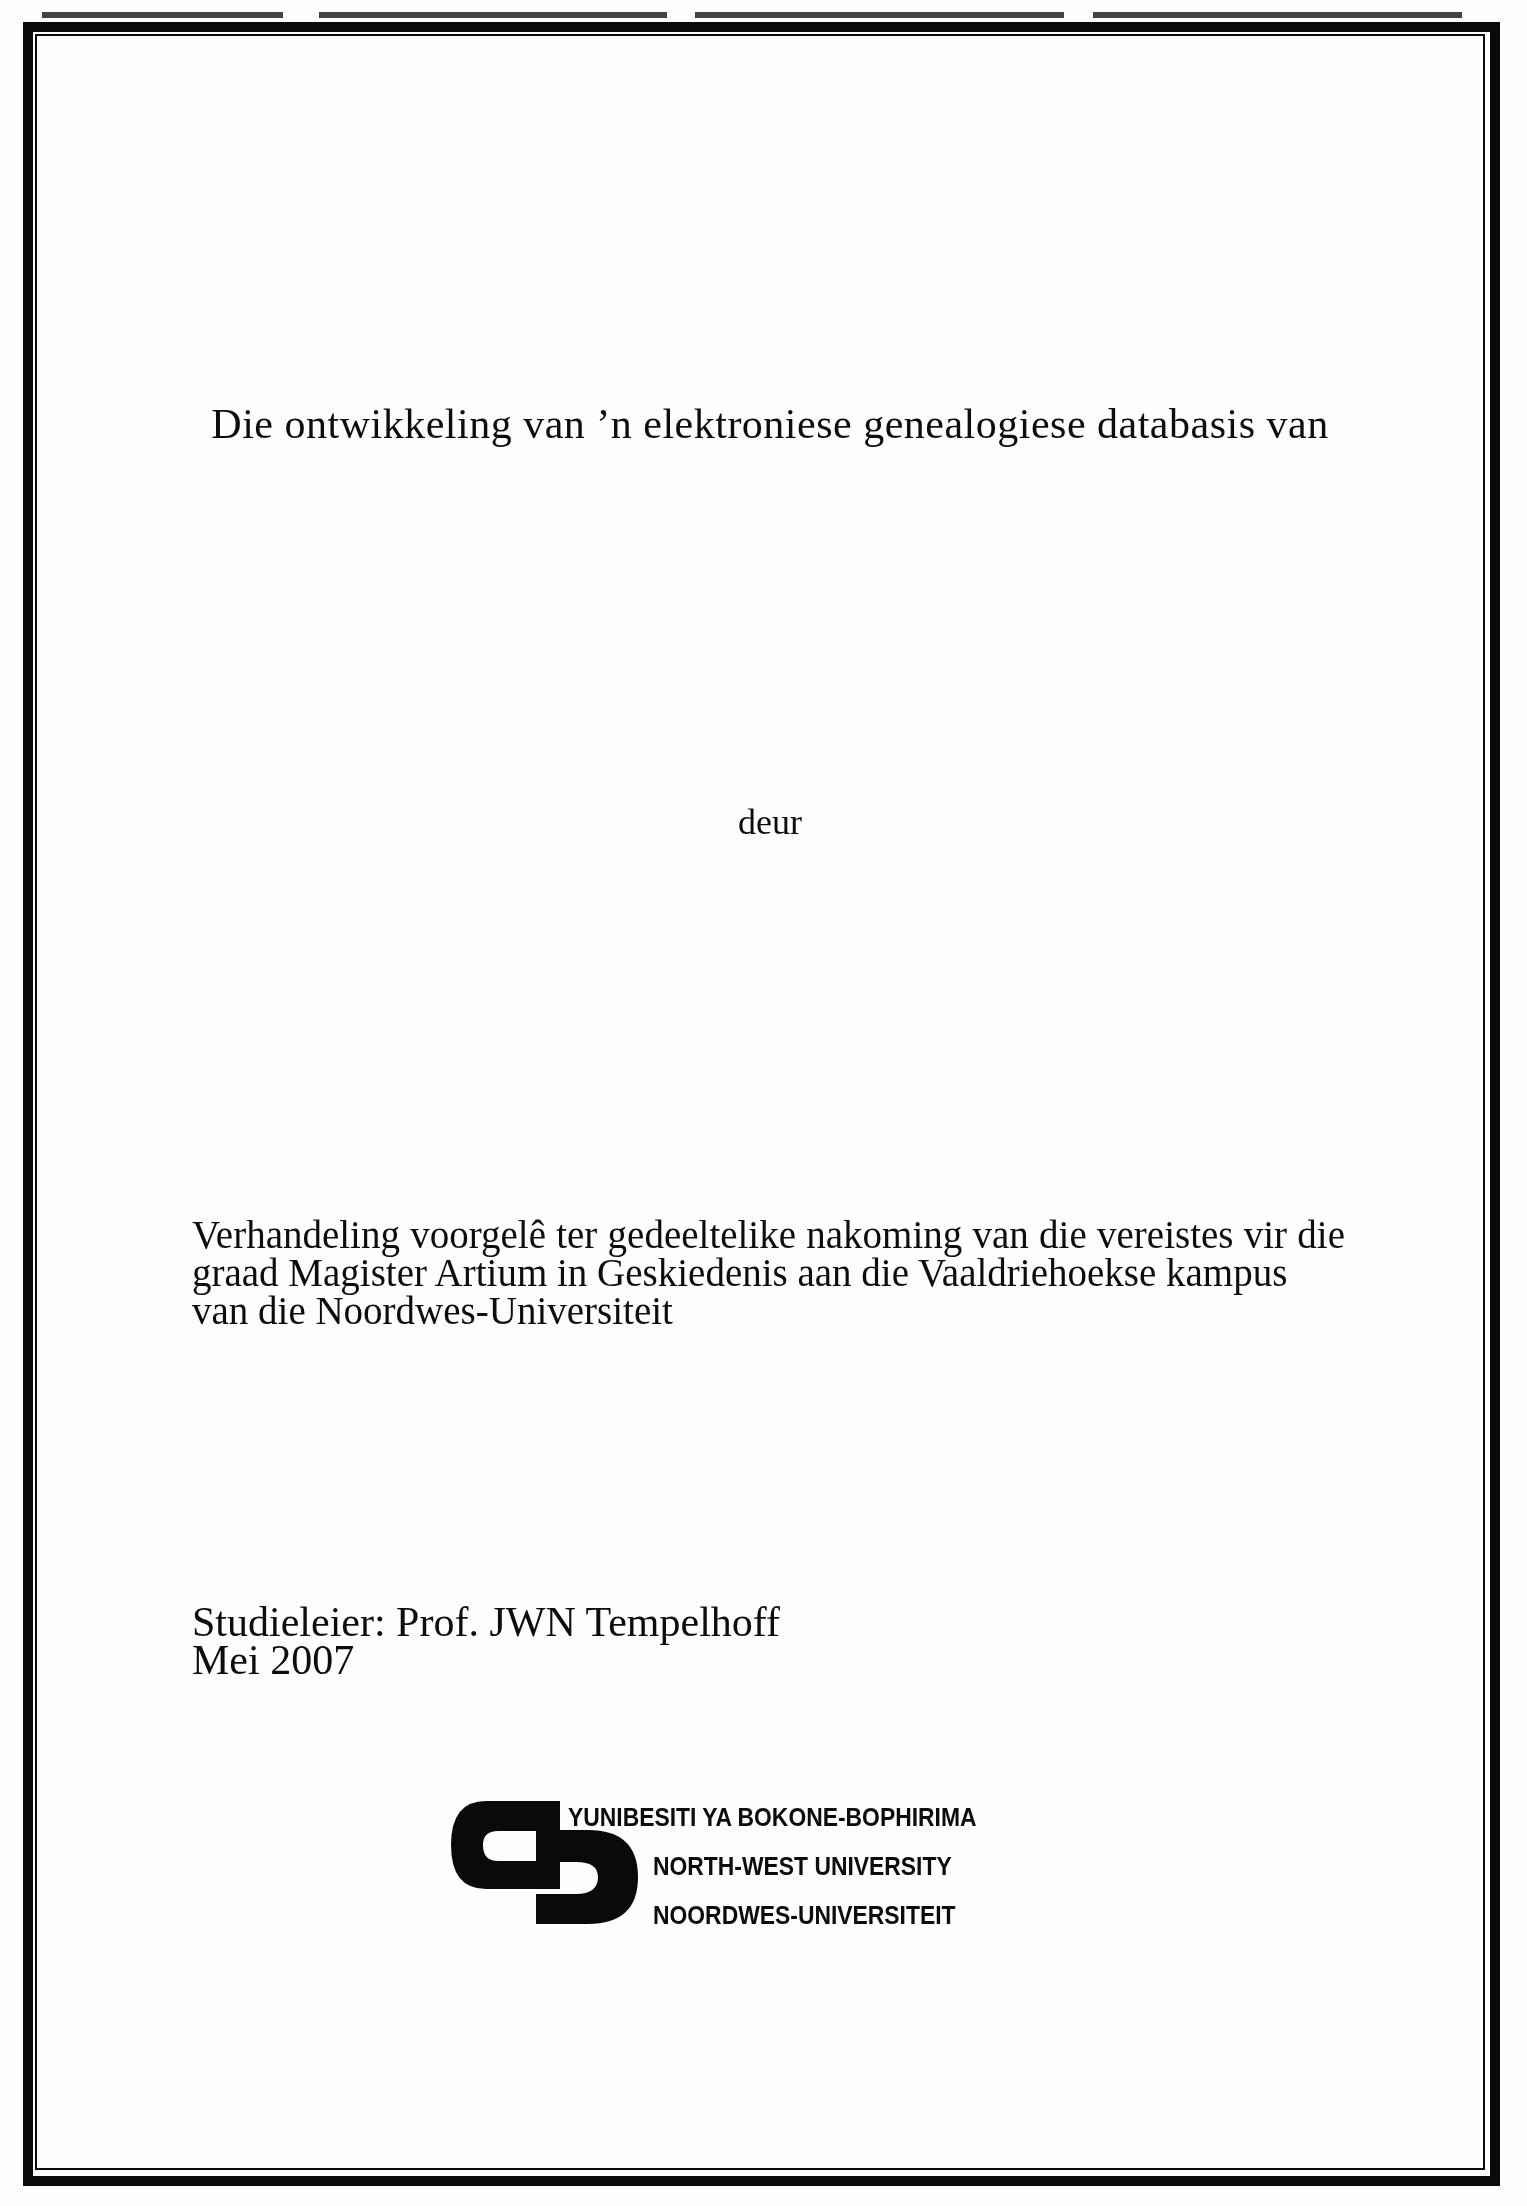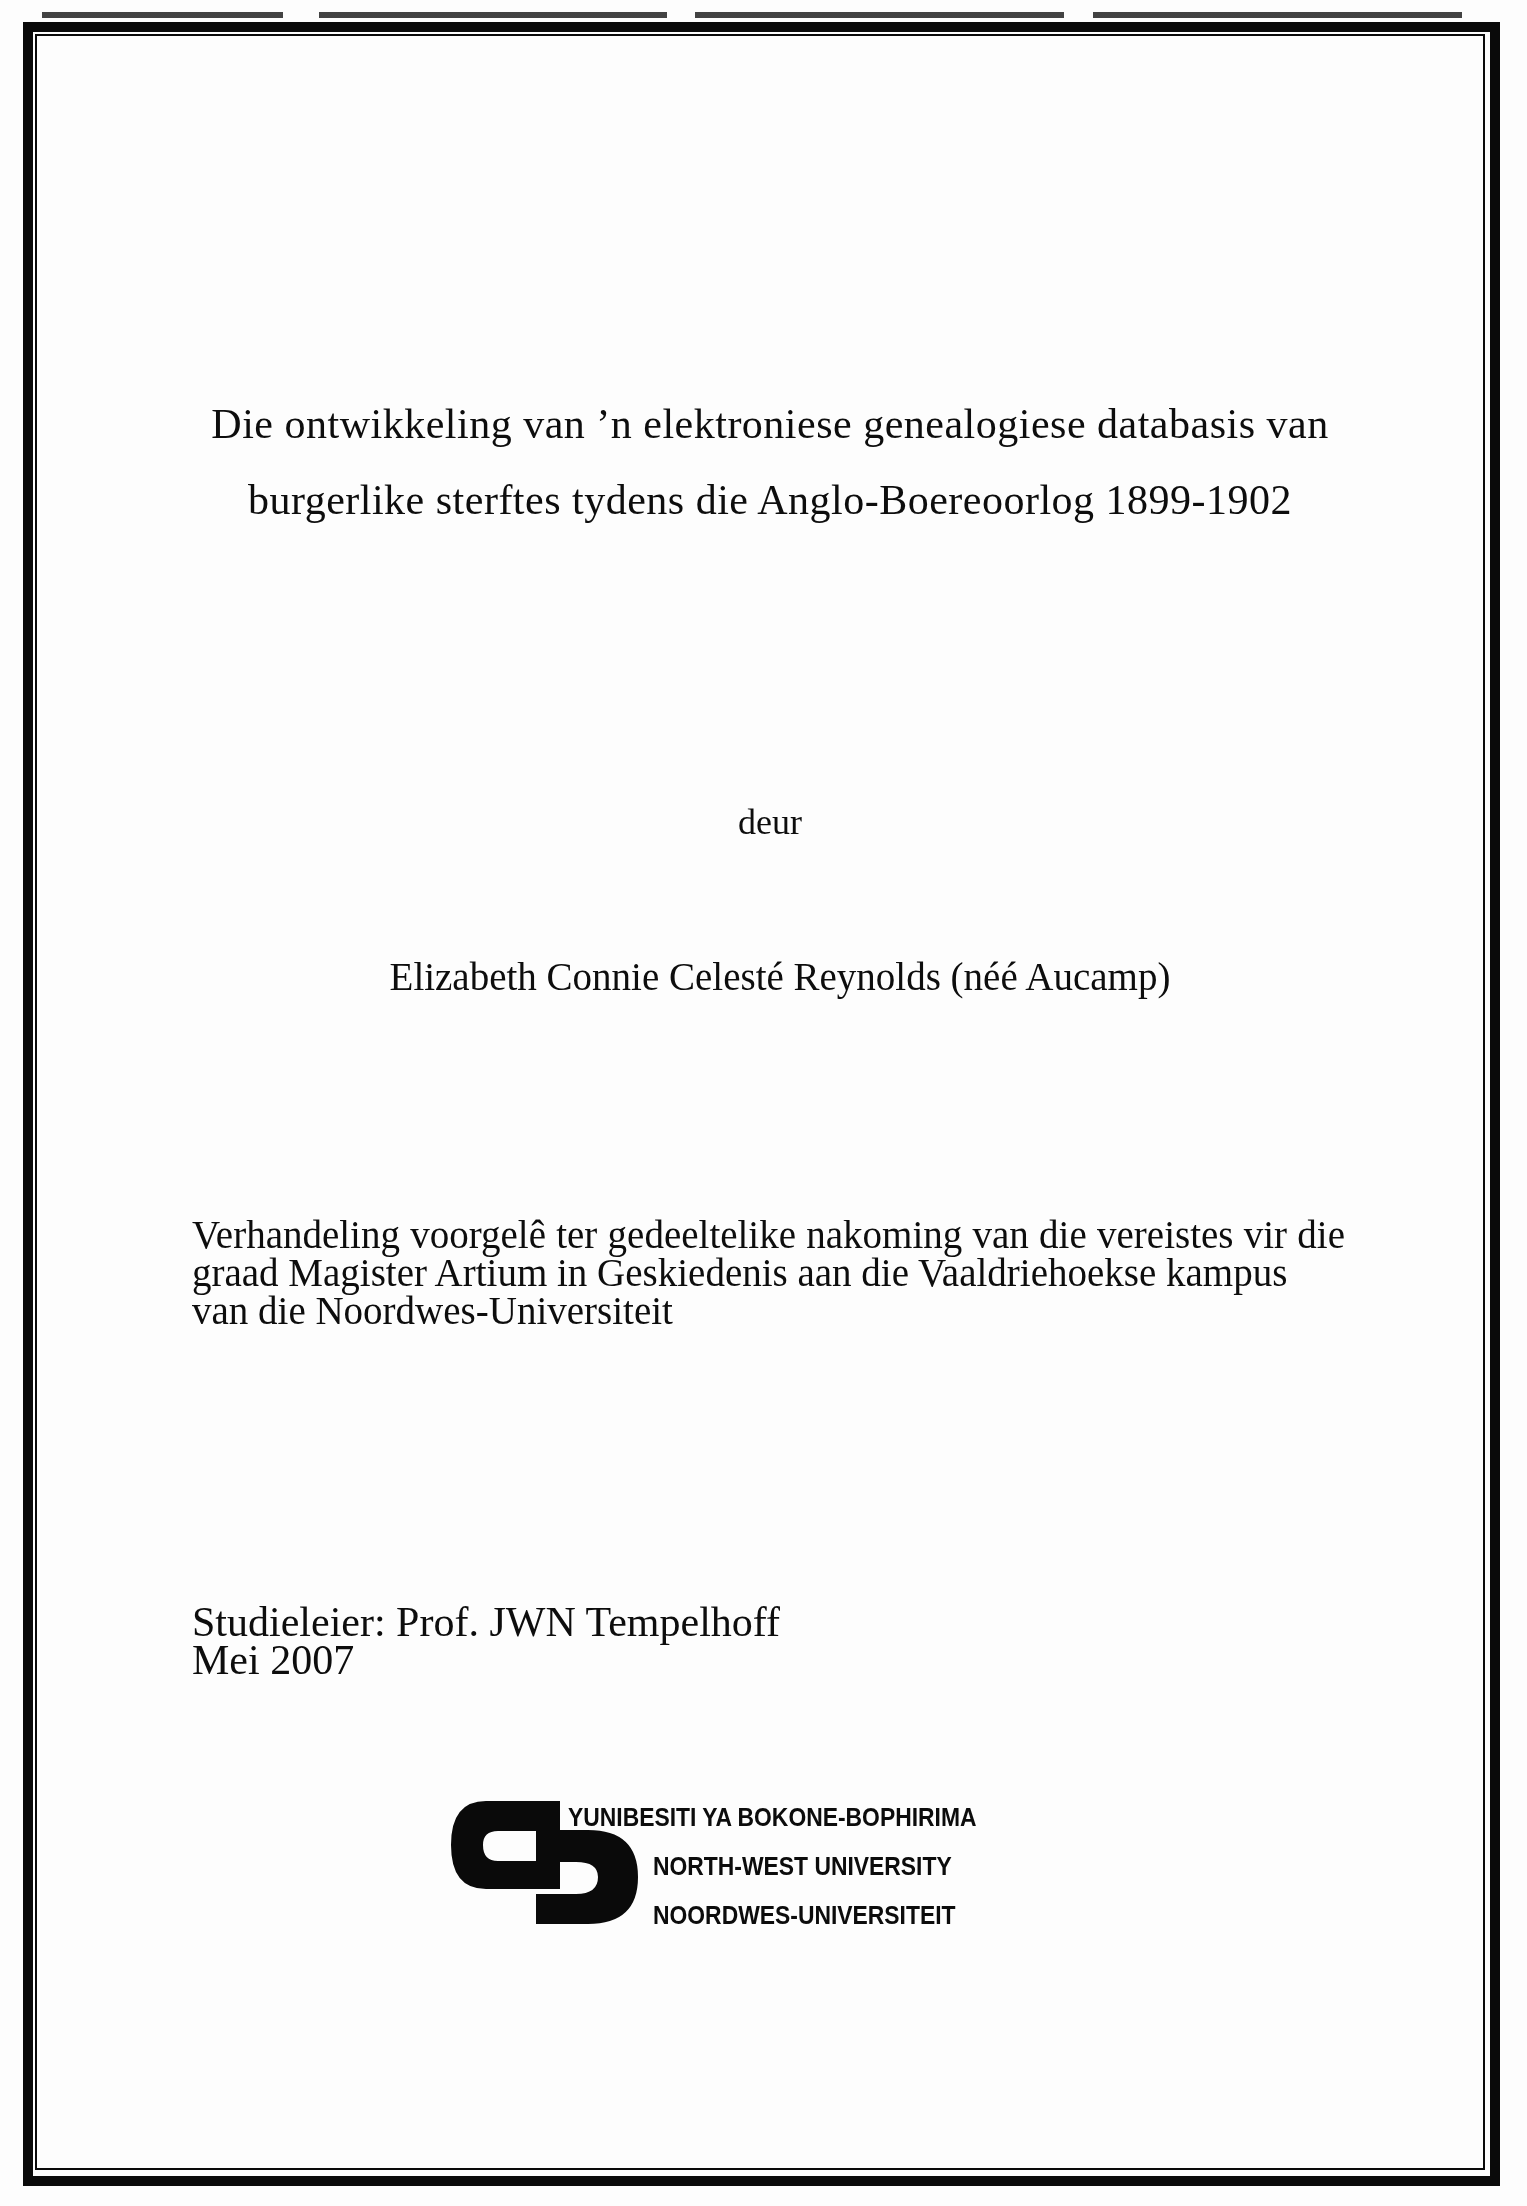--- a/index.html
+++ b/index.html
@@ -143,26 +143,24 @@
 <body>
 
 <div class="page">
 
   <div class="scan-strip"></div>
   <div class="border-outer"></div>
   <div class="border-inner"></div>
 
   <div class="title-block">
     <div>Die ontwikkeling van ’n elektroniese genealogiese databasis van</div>
-    <div>burgerlike sterftes tydens die Anglo-Boereoorlog 1899-1902</div>
   </div>
 
   <div class="byline">deur</div>
 
-  <div class="author">Elizabeth Connie Celesté Reynolds (néé Aucamp)</div>
 
   <div class="desc-block">
     <div class="desc-line1">Verhandeling voorgelê ter gedeeltelike nakoming van die vereistes vir die</div>
     <div class="desc-line2"><span>graad </span><span class="it">Magister Artium</span><span> in Geskiedenis aan die Vaaldriehoekse kampus</span></div>
     <div class="desc-line3">van die Noordwes-Universiteit</div>
   </div>
 
   <div class="supervisor-block">
     <div class="supervisor-line">Studieleier: Prof. JWN Tempelhoff</div>
     <div class="date-line">Mei 2007</div>

